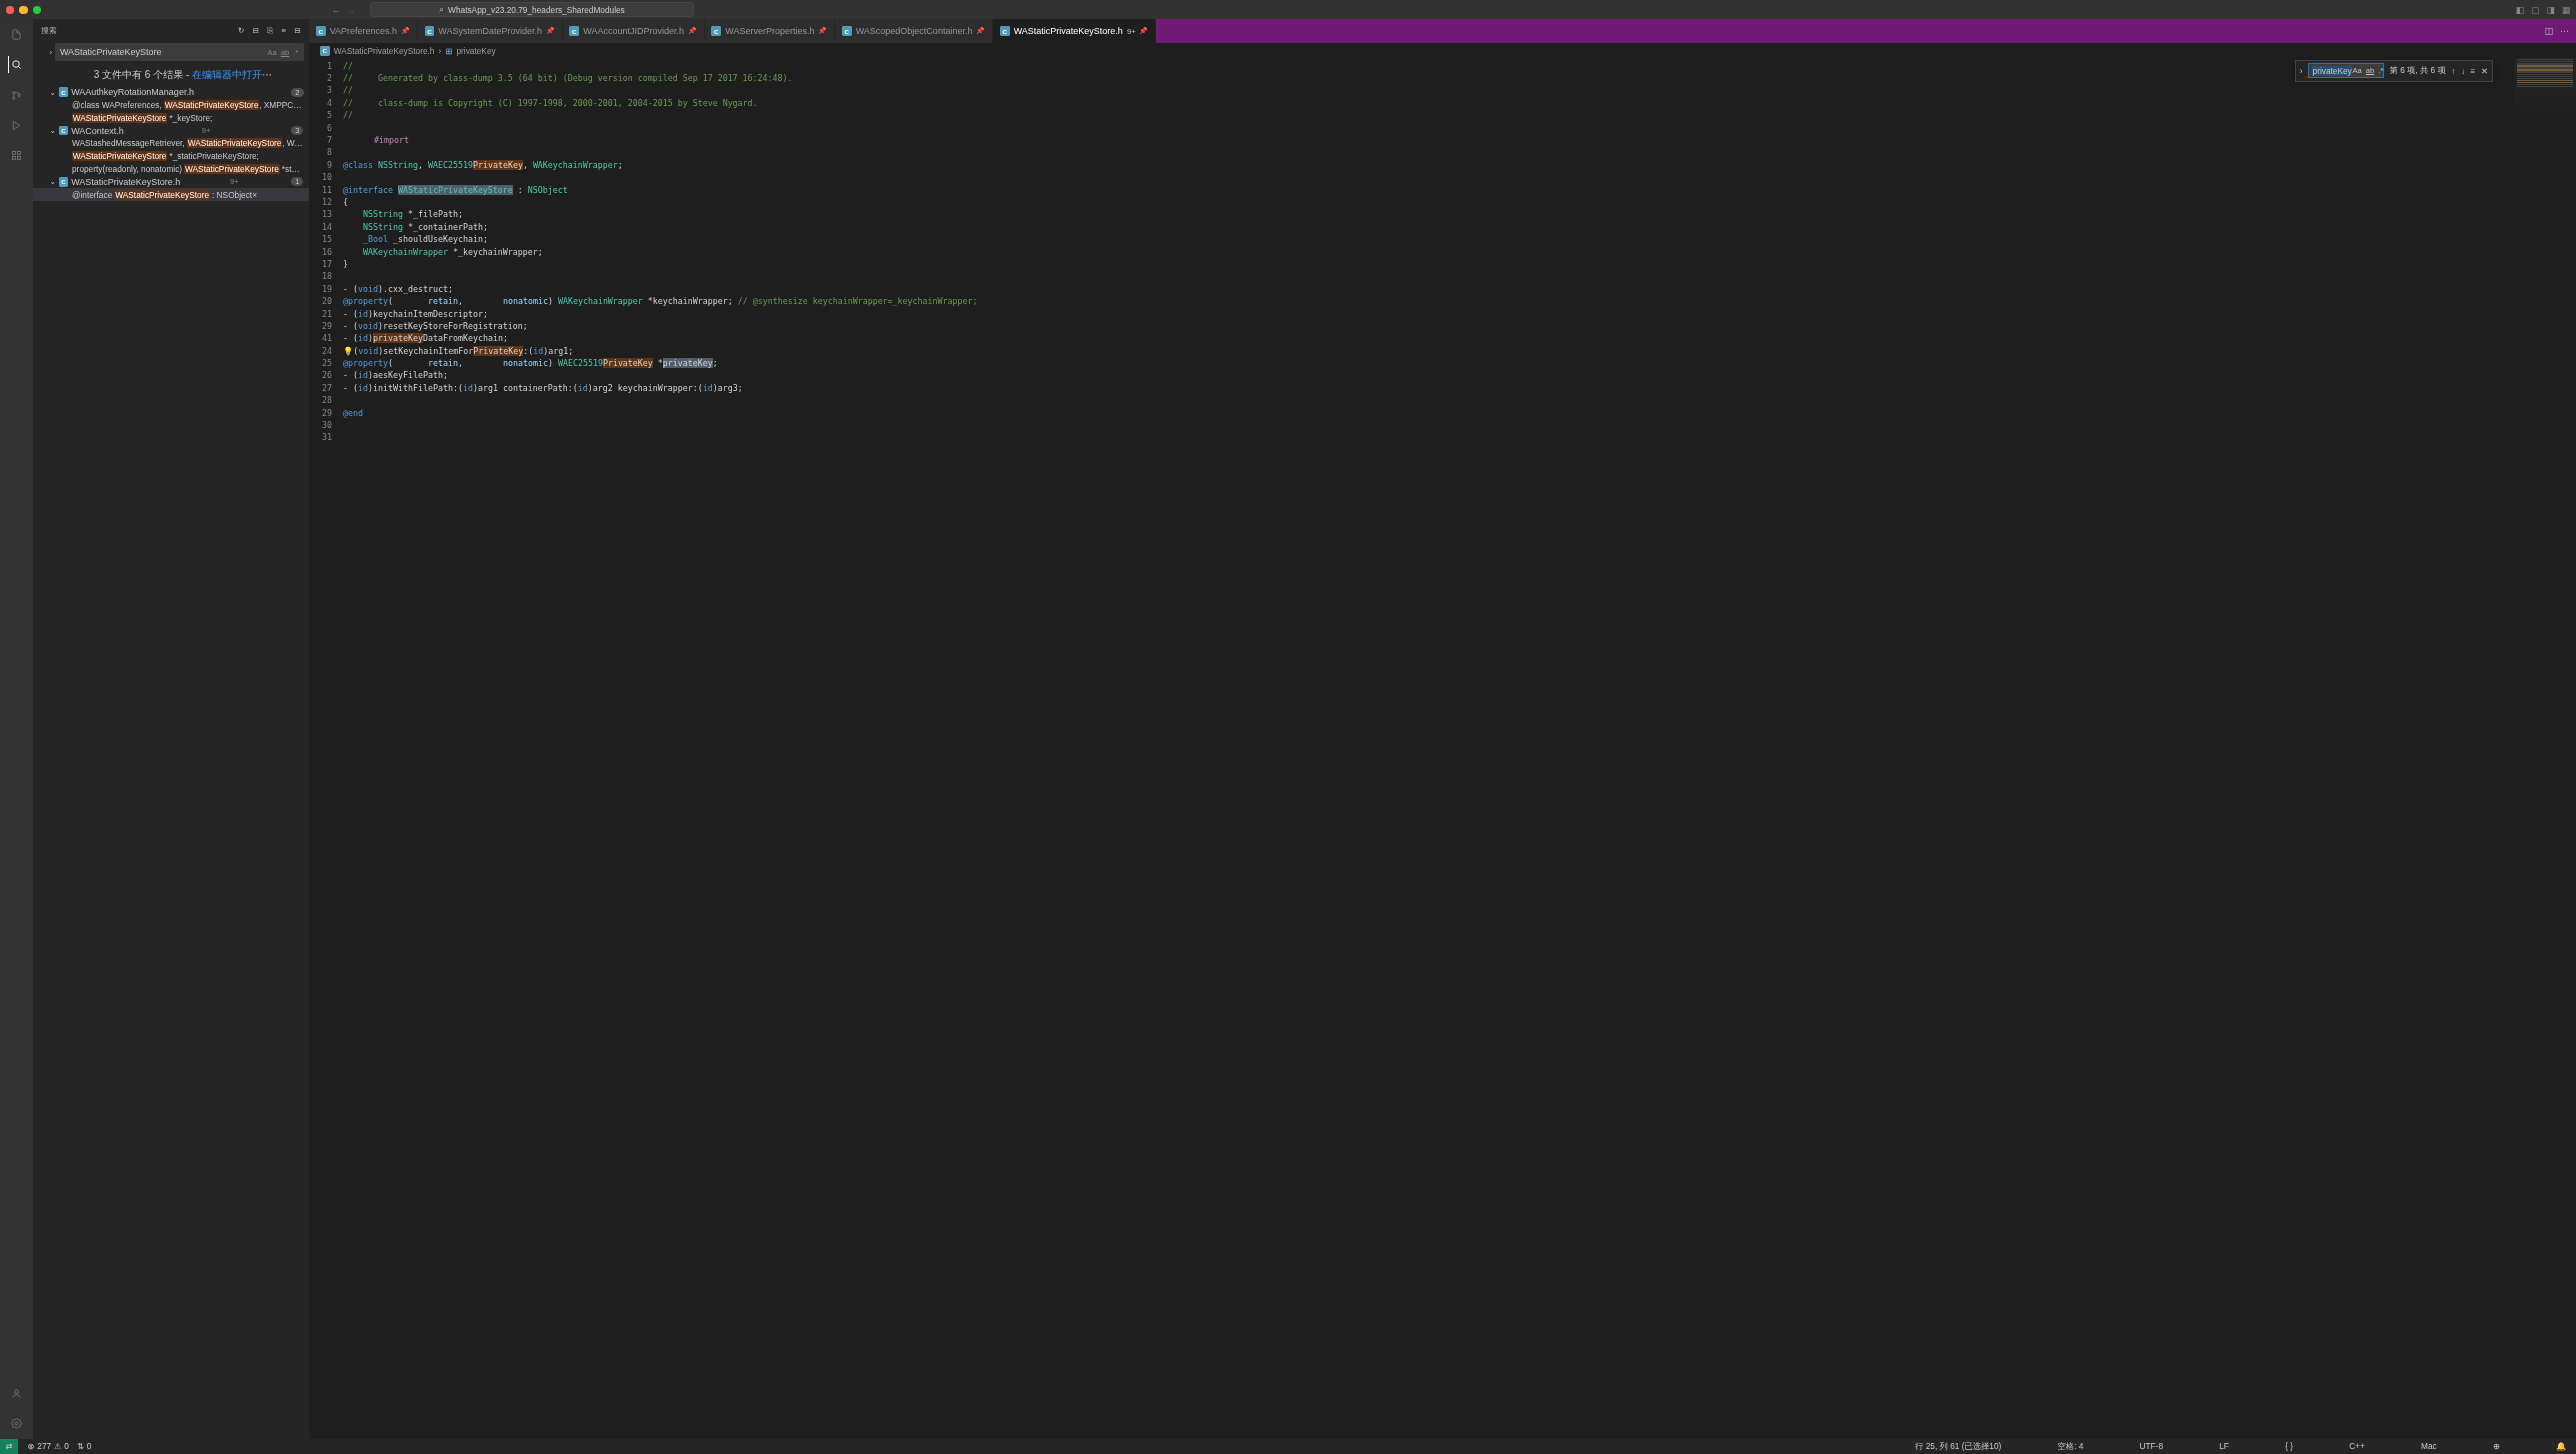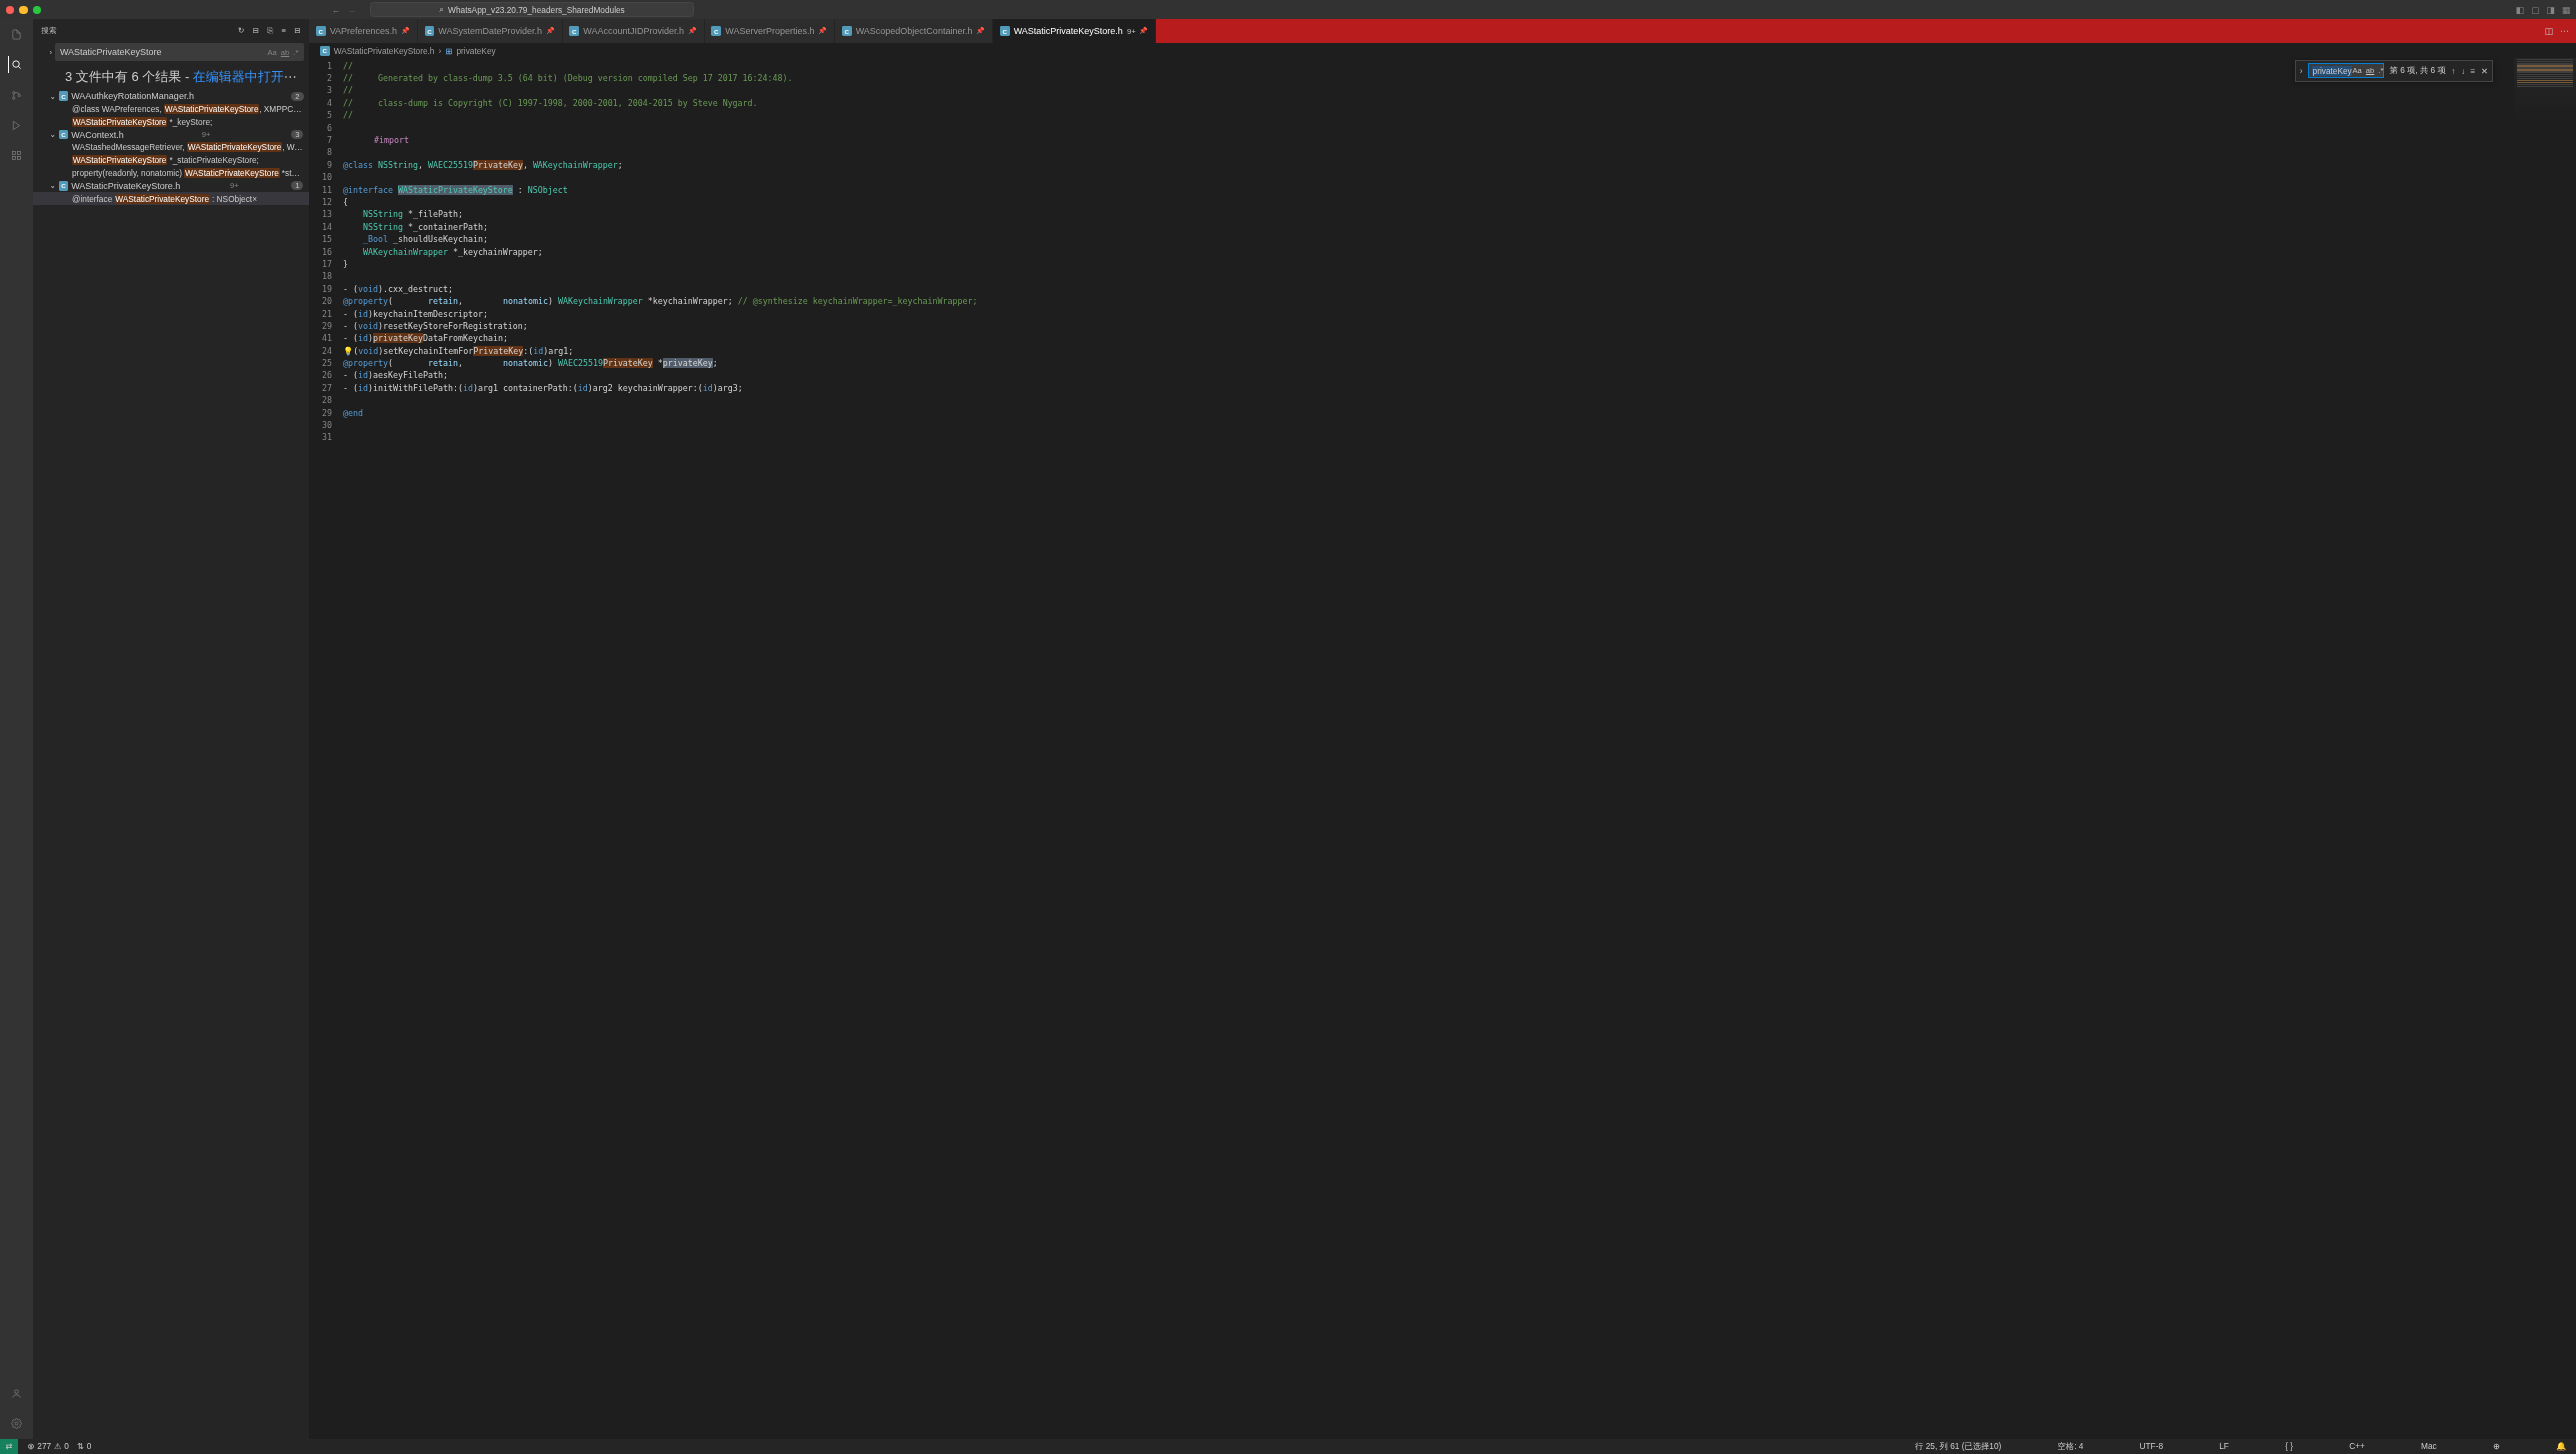--- a/index.html
+++ b/index.html
@@ -87,24 +87,24 @@
   padding: 2.8px 4.1px;
   font-size: 9px;
   border-radius: 1.4px;
   display: flex;
   align-items: center;
   justify-content: space-between;
 }
 .search-input-icons { display: flex; gap: 4.1px; color: #858585; font-size: 7.6px; }
 .results-summary {
   padding: 4.1px 8.3px 4.1px 32px;
-  font-size: 13px;
+  font-size: 10px;
   color: #cccccc;
   display: flex;
-  justify-content: flex-start;
+  justify-content: center;
   align-items: center;
 }
 .results-summary .link { color: #3794ff; cursor: pointer; }
 .results-tree { flex: 1; overflow-y: auto; font-size: 9px; }
 .file-node {
   display: flex;
   align-items: center;
   padding: 1.4px 5.5px 1.4px 16.5px;
   gap: 2.8px;
   cursor: pointer;
@@ -138,21 +138,21 @@
   overflow: hidden;
   text-overflow: ellipsis;
   cursor: pointer;
 }
 .match-line.selected { background: #37373d; }
 .match-hl { background: #613214; color: #fff; border-radius: 1.4px; padding: 0 0.7px; }
 .dismiss-x { margin-left: auto; color: #c5c5c5; padding-right: 4.1px; }
 .editor-area { flex: 1; display: flex; flex-direction: column; background: #1e1e1e; overflow: hidden; }
 .tabs-row {
   height: 24px;
-  background: #b91c1c;
+  background: #701a75;
   display: flex;
   align-items: stretch;
   overflow: hidden;
 }
 .tab {
   display: flex;
   align-items: center;
   padding: 0 6.9px;
   gap: 4.1px;
   background: #2d2d2d;

